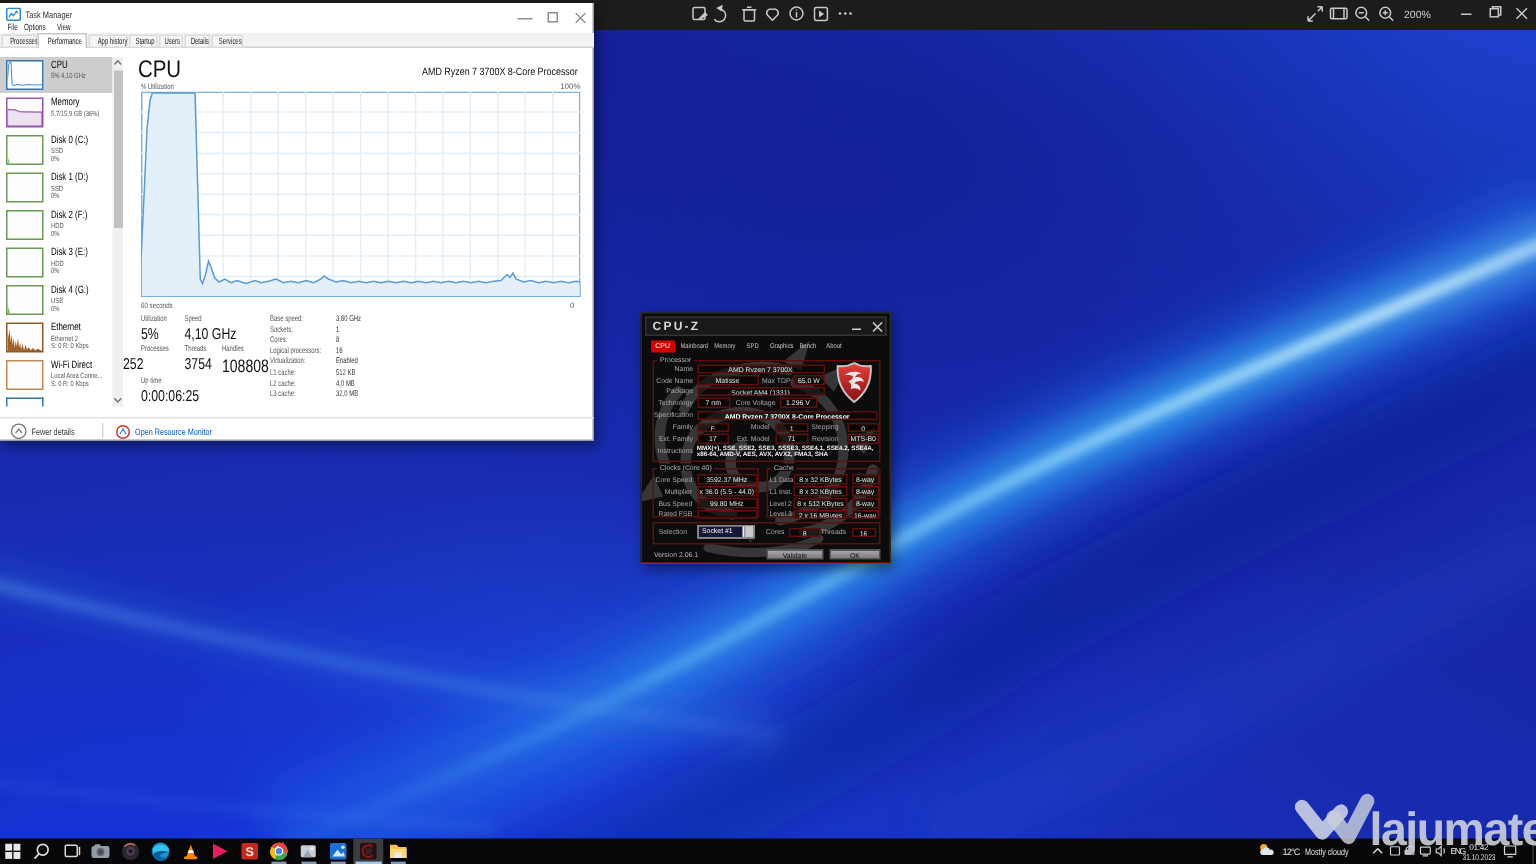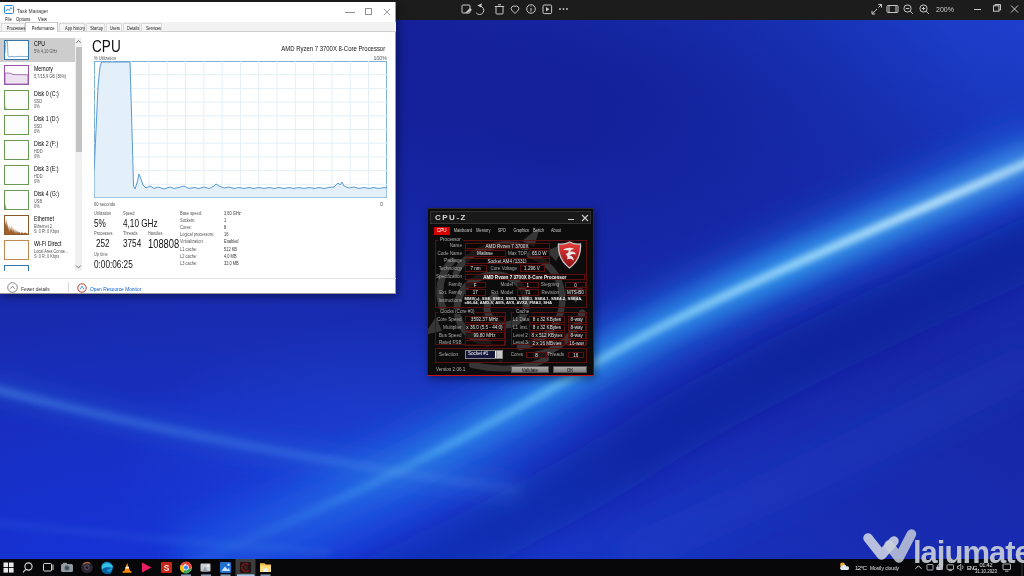--- a/index.html
+++ b/index.html
@@ -380,21 +380,21 @@
   <div class="abs" style="left:94px;top:199px;font-size:5.3px;color:#555;"><span class="k78">60 seconds</span></div>
   <div class="abs" style="left:380px;top:199px;font-size:5.3px;color:#555;">0</div>
 
   <div class="abs" style="left:94px;top:207.5px;font-size:5.5px;color:#555;"><span class="k72">Utilization</span></div>
   <div class="abs" style="left:123px;top:207.5px;font-size:5.5px;color:#555;"><span class="k72">Speed</span></div>
   <div class="abs" style="left:94px;top:214.5px;font-size:10.5px;color:#111;"><span class="k78">5%</span></div>
   <div class="abs" style="left:123px;top:214.5px;font-size:10.5px;color:#111;"><span class="k78">4,10 GHz</span></div>
   <div class="abs" style="left:94px;top:227.5px;font-size:5.5px;color:#555;"><span class="k72">Processes</span></div>
   <div class="abs" style="left:123px;top:227.5px;font-size:5.5px;color:#555;"><span class="k72">Threads</span></div>
   <div class="abs" style="left:148px;top:227.5px;font-size:5.5px;color:#555;"><span class="k72">Handles</span></div>
-  <div class="abs" style="left:96px;top:234.5px;font-size:10.5px;color:#111;"><span class="k78">252</span></div>
+  <div class="abs" style="left:82px;top:234.5px;font-size:10.5px;color:#111;"><span class="k78">252</span></div>
   <div class="abs" style="left:123px;top:234.5px;font-size:10.5px;color:#111;text-align:center;"><span class="k78">3754</span></div>
   <div class="abs" style="left:148px;top:234.5px;font-size:12px;color:#111;"><span class="k78">108808</span></div>
   <div class="abs" style="left:94px;top:248.5px;font-size:5.5px;color:#555;"><span class="k72">Up time</span></div>
   <div class="abs" style="left:94px;top:255.5px;font-size:10.5px;color:#111;"><span class="k78">0:00:06:25</span></div>
 
   <div class="abs" style="left:180px;top:207.5px;font-size:5.5px;color:#555;line-height:7.2px;"><span class="k72">Base speed:<br>Sockets:<br>Cores:<br>Logical processors:<br>Virtualization:<br>L1 cache:<br>L2 cache:<br>L3 cache:</span></div>
   <div class="abs" style="left:224px;top:207.5px;font-size:5.5px;color:#333;line-height:7.2px;"><span class="k72">3,60 GHz<br>1<br>8<br>16<br>Enabled<br>512 KB<br>4,0 MB<br>32,0 MB</span></div>
 
   <div class="abs" style="left:0;top:276px;width:396px;height:1px;background:#e2e2e2;"></div>
   <svg class="abs" style="left:7px;top:280px" width="11" height="11" viewBox="0 0 11 11">

